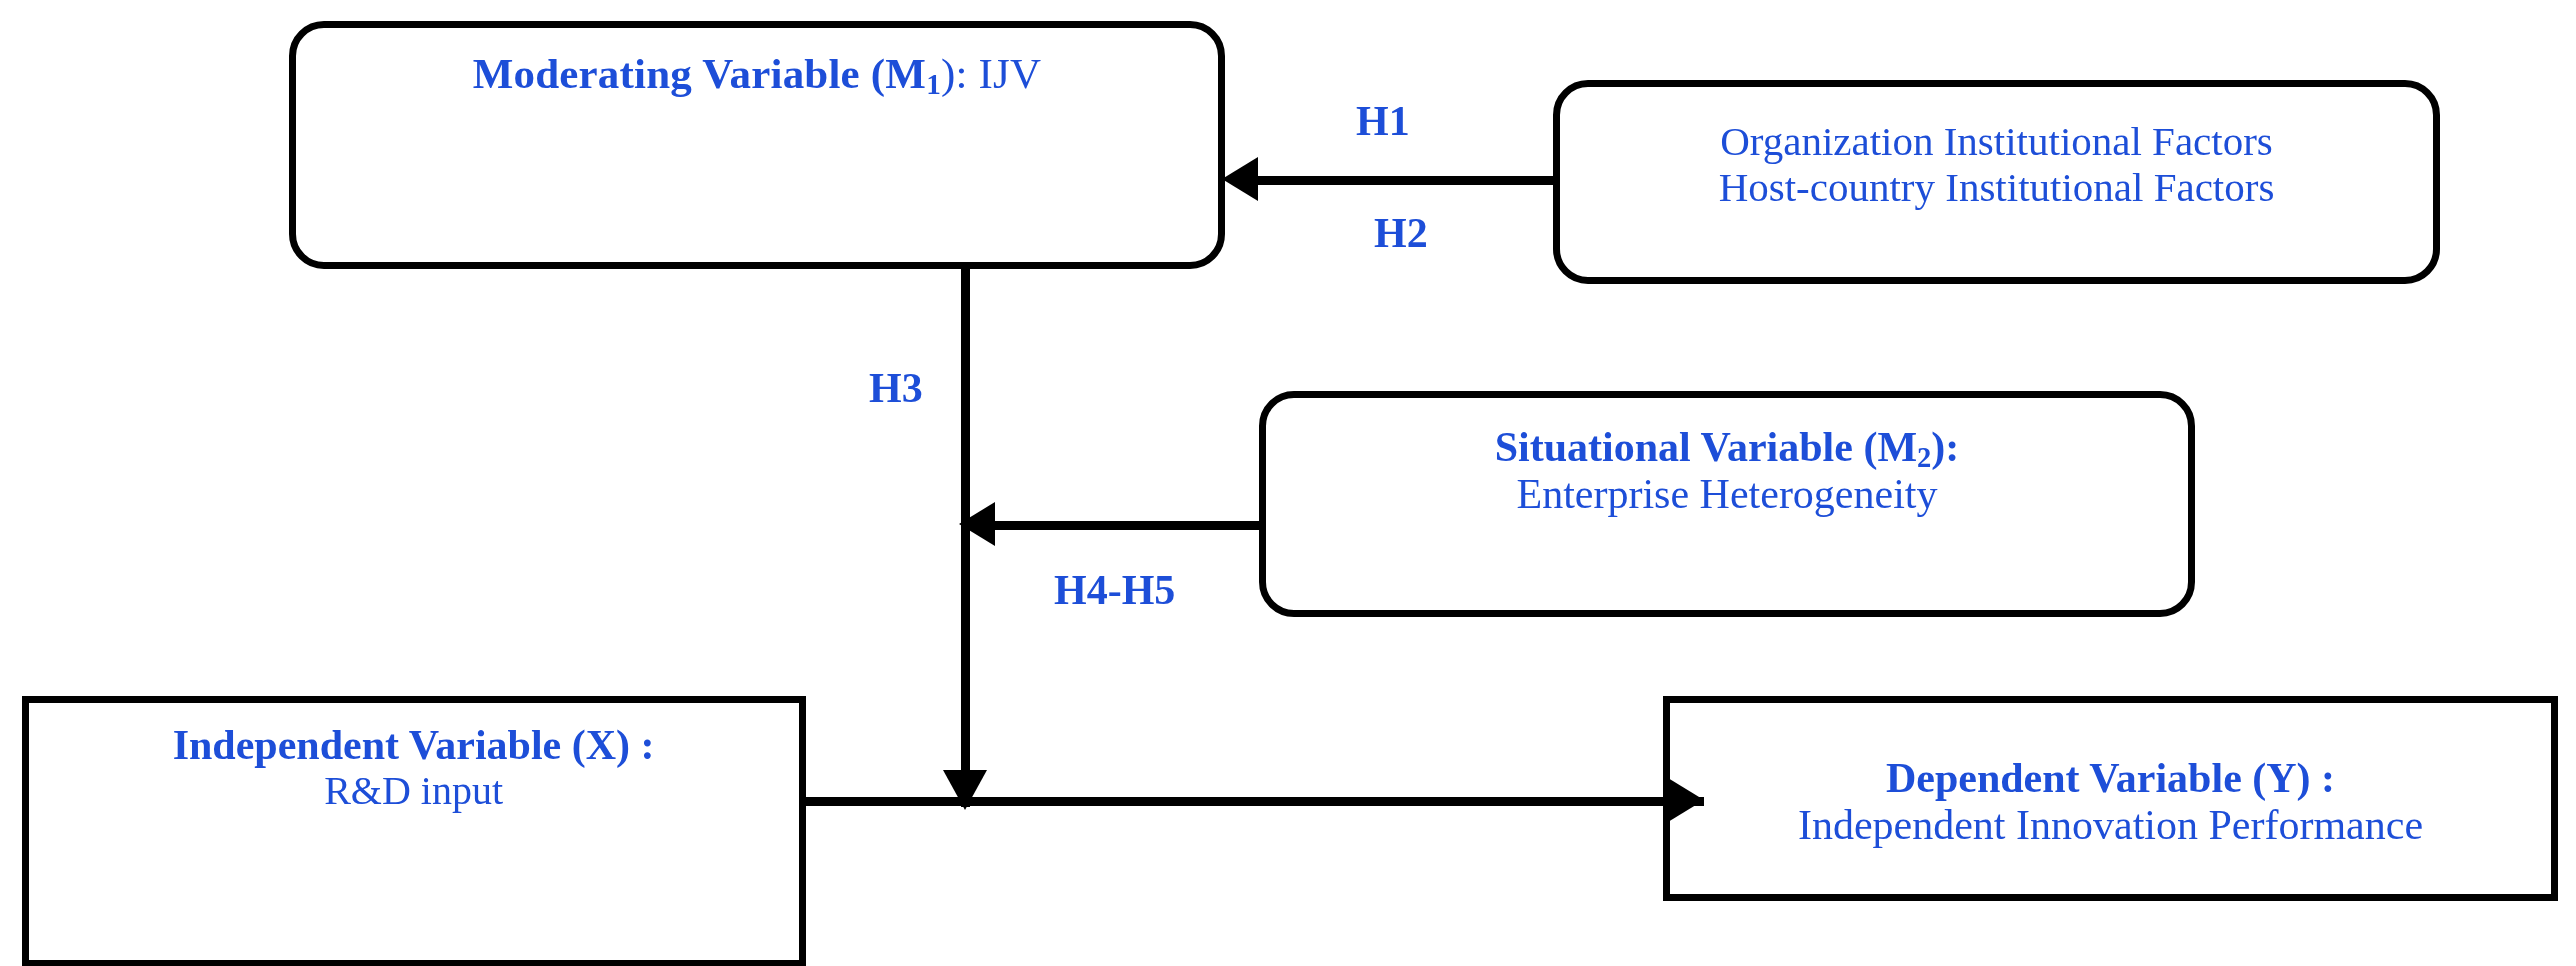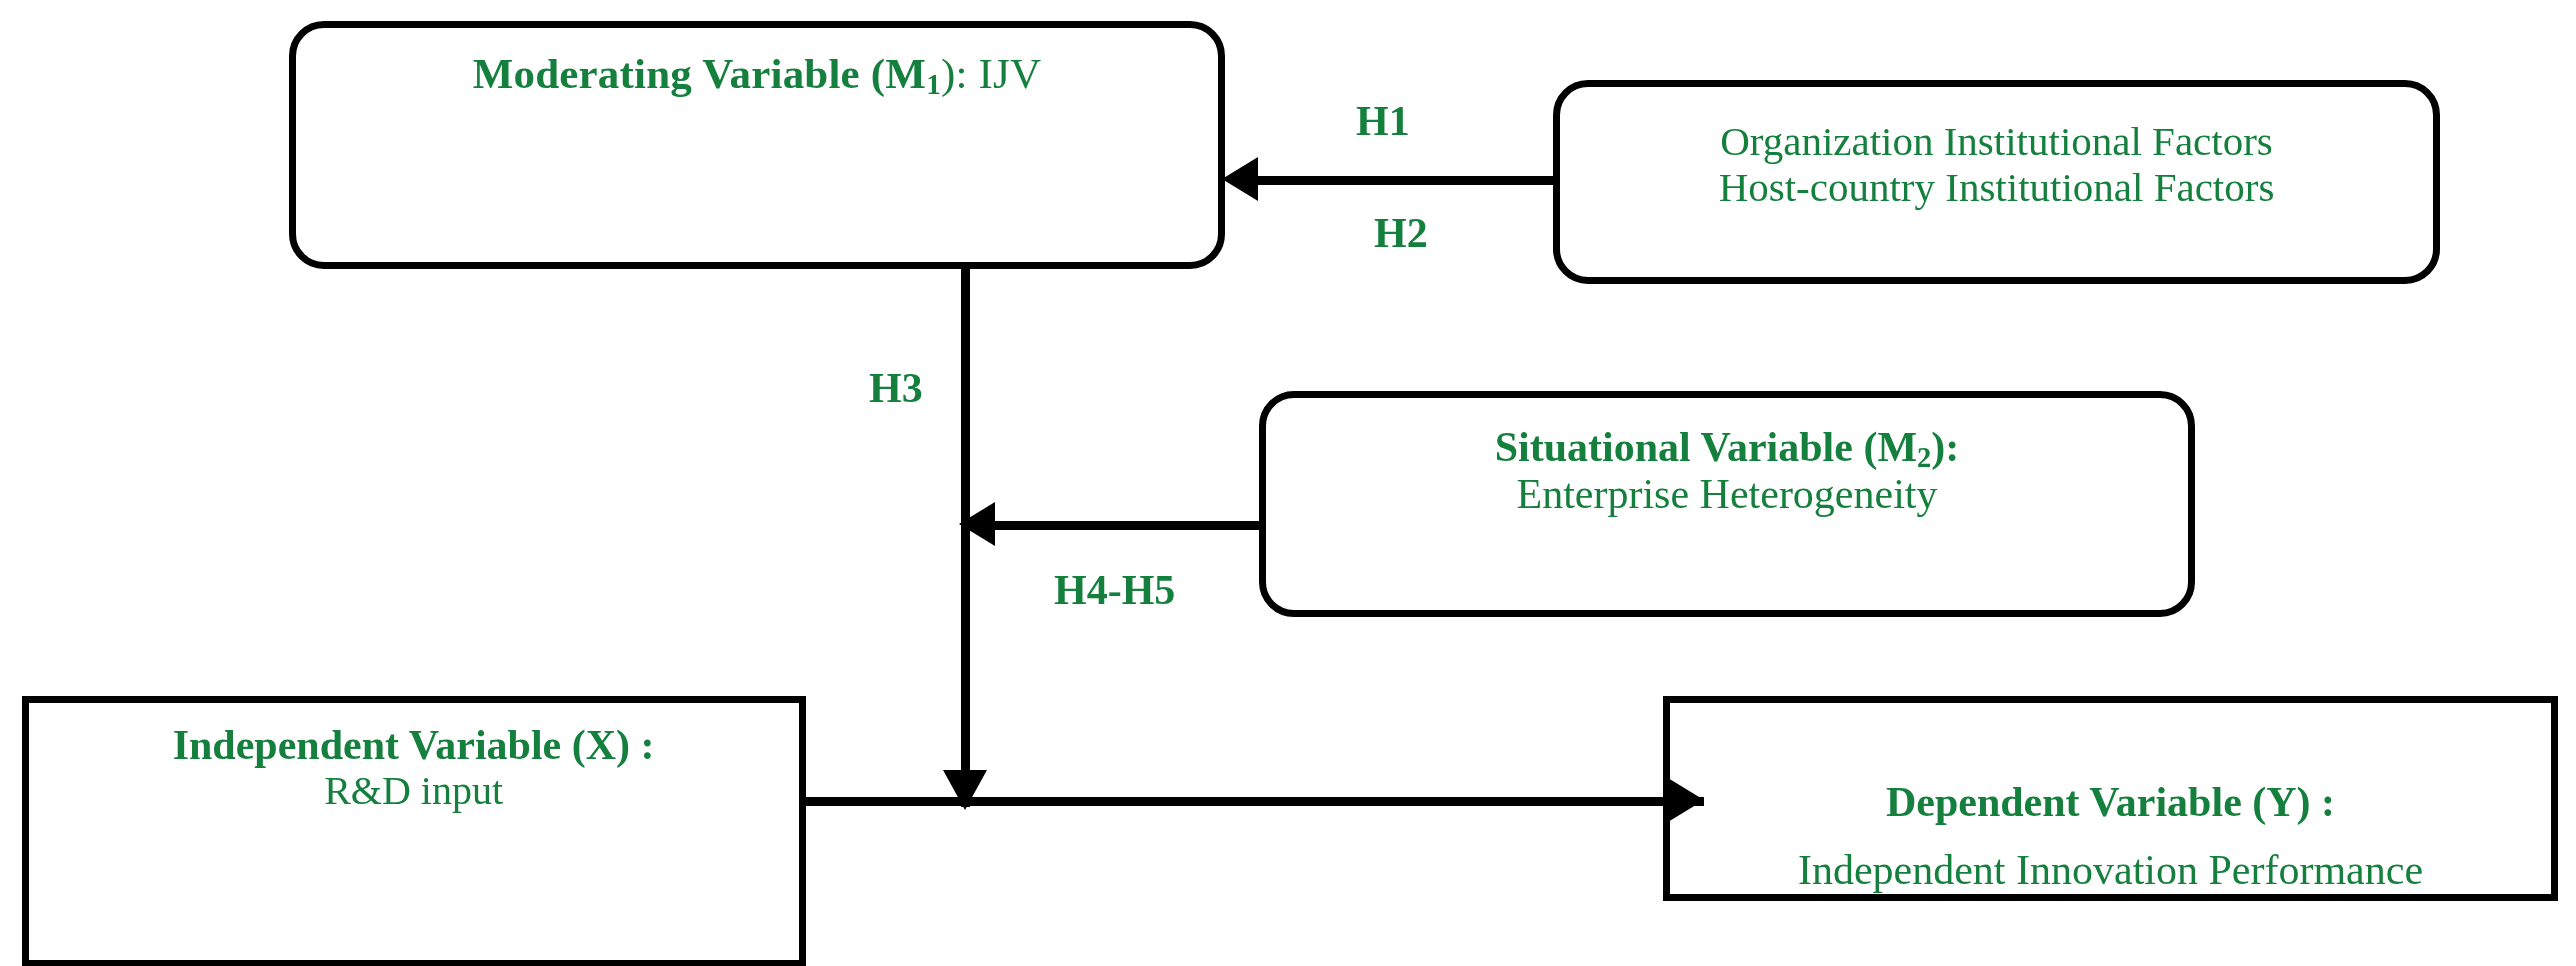--- a/index.html
+++ b/index.html
@@ -7,21 +7,21 @@
     padding: 0;
     background: #ffffff;
   }
   #canvas {
     position: relative;
     width: 2576px;
     height: 967px;
     background: #ffffff;
     overflow: hidden;
     font-family: "Liberation Serif", "DejaVu Serif", serif;
-    color: #15803d;
+    color: #1d4ed8;
   }
   .box {
     position: absolute;
     box-sizing: border-box;
     border: 7px solid #000000;
     background: #ffffff;
     display: flex;
     flex-direction: column;
     align-items: center;
     text-align: center;
@@ -64,23 +64,22 @@
   #box-independent {
     left: 21.6px; top: 696px; width: 784px; height: 271px;
     justify-content: flex-start;
     padding-top: 18.5px;
   }
   #box-independent .line1 { font-size: 42px; }
   #box-independent .line2 { font-size: 40px; }
 
   #box-dependent {
     left: 1663px; top: 696px; width: 895px; height: 205px;
-    justify-content: flex-end;
+    justify-content: center;
     padding-top: 7px;
-    gap: 21px;
   }
   #box-dependent .line1 { font-size: 42px; }
   #box-dependent .line2 { font-size: 42px; }
 
   sub { font-size: 0.68em; vertical-align: baseline; position: relative; top: 0.22em; }
 
   
   .hline {
     position: absolute;
     height: 8.5px;

